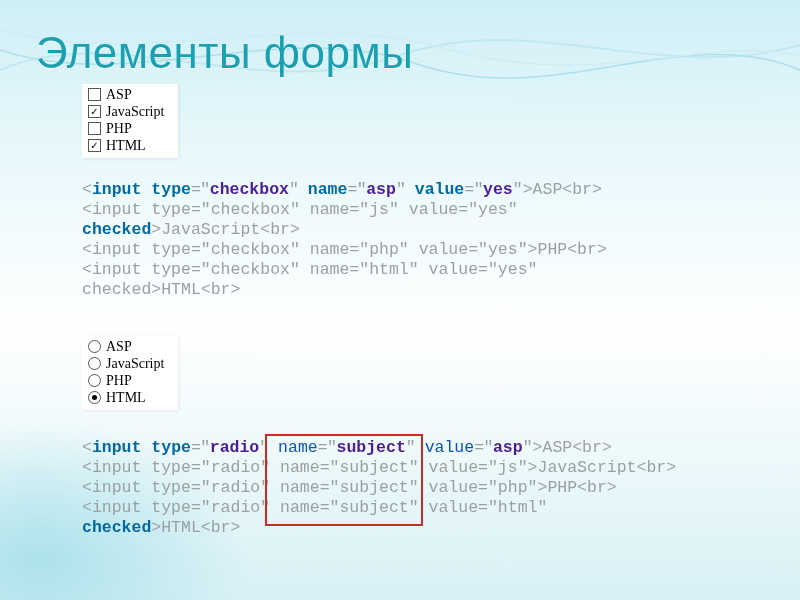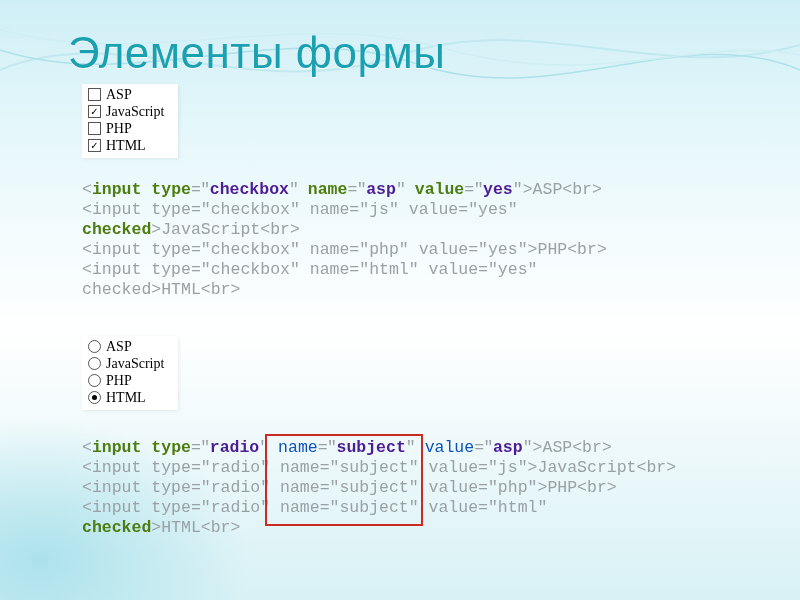--- a/index.html
+++ b/index.html
@@ -13,42 +13,41 @@
   }
   .waves{
     position:absolute;top:0;left:0;width:800px;height:110px;pointer-events:none;opacity:.9;
   }
   .title{
     position:absolute;top:28px;left:36px;
     font-size:44px;letter-spacing:.5px;
     color:#1aa0b0;
     text-shadow:0 1px 0 #fff;
     font-weight:400;
-    margin-left:32px;
   }
   .panel{
     background:#ffffff;
     display:inline-block;
     padding:2px 14px 4px 4px;
     box-shadow:1px 1px 3px rgba(0,0,0,.08);
   }
   .panel .row{display:flex;align-items:center;height:17px;font-family:"Times New Roman",serif;font-size:14px}
   .cbx{width:11px;height:11px;border:1px solid #555;margin:1px 5px 1px 2px;display:inline-flex;align-items:center;justify-content:center;font-size:10px;line-height:10px}
   .rad{width:11px;height:11px;border:1px solid #555;border-radius:50%;margin:1px 5px 1px 2px;display:inline-flex;align-items:center;justify-content:center}
   .rad .dot{width:5px;height:5px;border-radius:50%;background:#000}
   .p1{position:absolute;top:84px;left:82px}
   .p2{position:absolute;top:336px;left:82px}
   .code{
     position:absolute;left:82px;
     font-family:"Courier New",monospace;font-size:16.5px;line-height:20px;
     color:#aeb3b6;white-space:pre;
   }
   .code1{top:180px}
   .code2{top:438px}
-  .b{color:#4d7c0f;font-weight:bold}
+  .b{color:#0369a1;font-weight:bold}
   .bb{color:#0c52c0}
   .r{color:#4c1d95;font-weight:bold}
   .g{color:#9aa1a4}
   .near{letter-spacing:-.5px}
   .redbox{
     position:absolute;border:2px solid #cc2b24;
   }
   .box1{top:434px;left:265px;width:154px;height:88px}
   .content{position:absolute;inset:0}
 </style>

